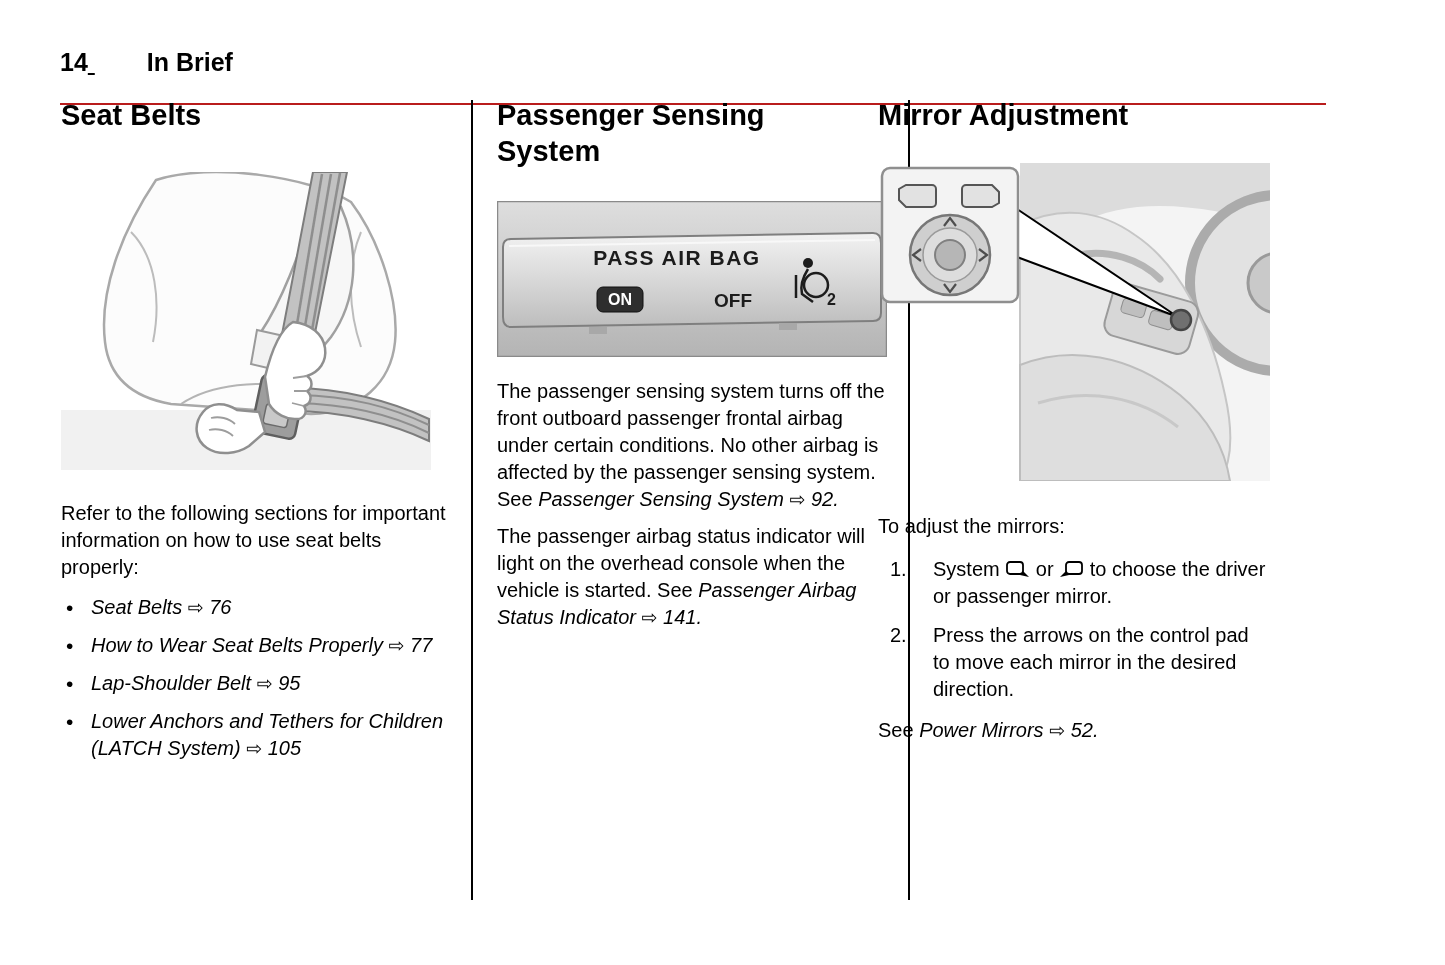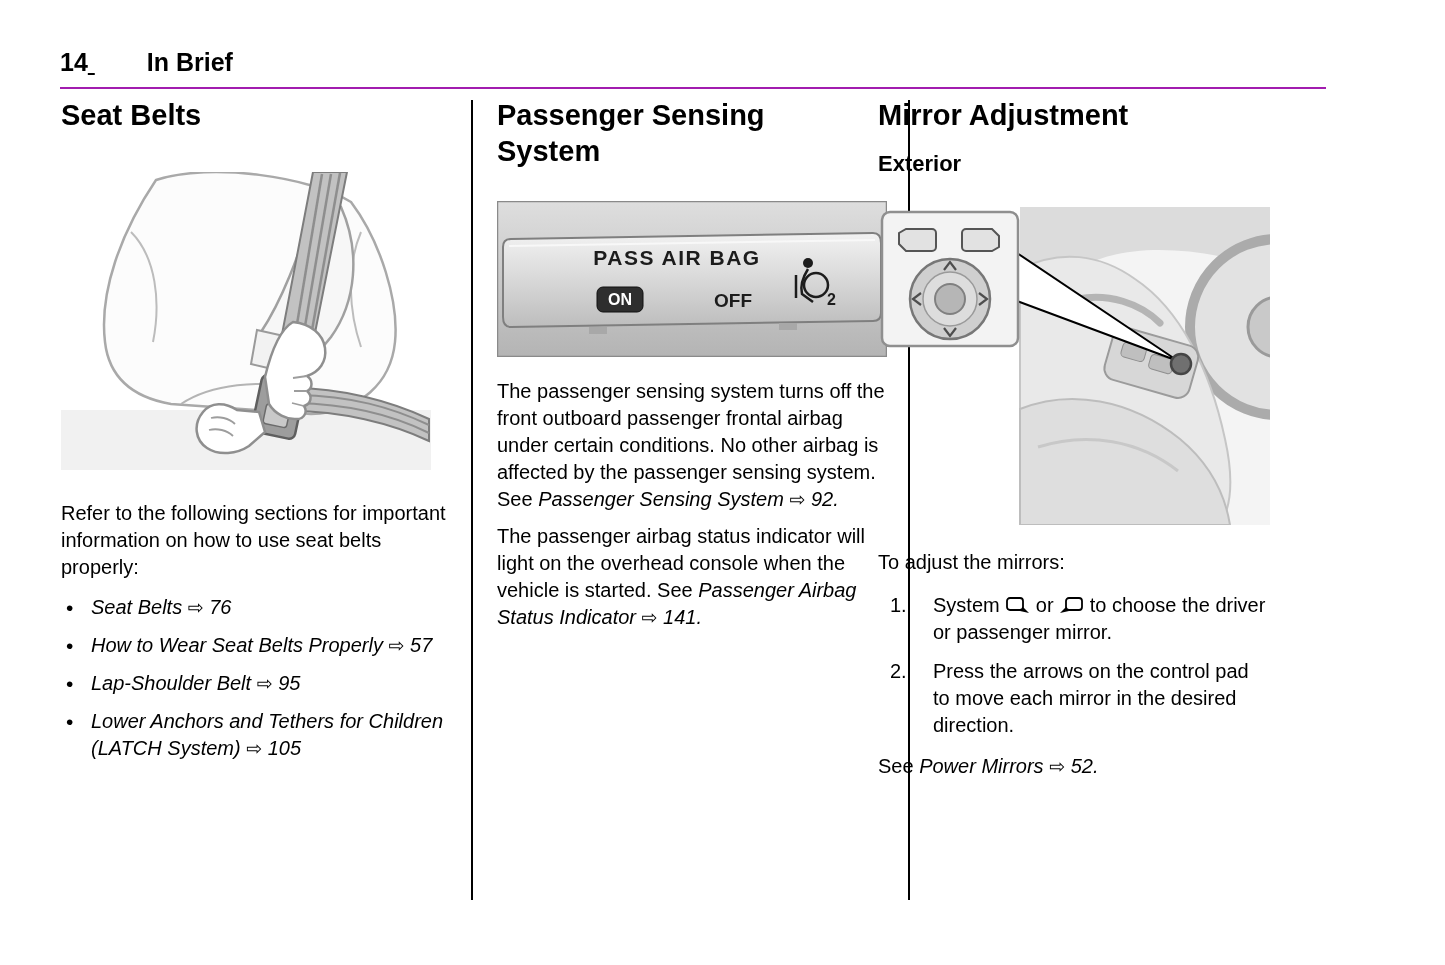--- a/index.html
+++ b/index.html
@@ -7,21 +7,21 @@
   body {
     width: 1445px; height: 965px;
     background: #ffffff; color: #000;
     font-family: "Liberation Sans", sans-serif;
     position: relative; overflow: hidden;
   }
 
   
   .page-header {
     position: absolute; left: 60px; top: 48px; width: 1266px;
-    border-bottom: 2px solid #a21caf; padding-bottom: 10px;
+    border-bottom: 2px solid #b91c1c; padding-bottom: 26px;
     font-weight: 700; font-size: 25px; text-decoration: underline;
   }
   .page-num { display: inline-block; }
   .page-section { display: inline-block; margin-left: 52px; }
 
   
   .vsep { position: absolute; top: 100px; height: 800px; width: 2px; background: #000; }
   .sep1 { left: 471px; }
   .sep2 { left: 908px; }
 
@@ -56,21 +56,21 @@
 
   .arrow { font-style: normal; font-size: 19px; }
 
   
   .col2 p.body { margin-top: 17px; }
   .col2 p.body + p.body { margin-top: 10px; }
   .xref-ref { font-style: italic; }
   .xref-page { font-style: italic; }
 
   
-  .col3 p.intro { margin-top: 20px; }
+  .col3 p.intro { margin-top: 28px; }
   ol.steps { list-style: none; margin: 16px 0 0 0; padding: 0 0 0 12px; font-size: 20px; line-height: 27px; }
   ol.steps li { display: flex; margin: 0 0 12px 0; }
   ol.steps .num { width: 43px; flex: 0 0 43px; }
   ol.steps .step-body { flex: 1 1 auto; }
   .mirror-btn-icon { vertical-align: -3px; }
   p.see-footer { font-size: 20px; line-height: 27px; margin: 14px 0 0 0; }
 
   svg text { font-family: "Liberation Sans", sans-serif; }
 </style>
 </head>
@@ -135,21 +135,21 @@
           <em>Seat Belts</em>
           <span class="arrow">⇨</span>
           <em class="xref-page">76</em>
         </span>
       </li>
       <li>
         <span class="dot">•</span>
         <span class="li-text">
           <em>How to Wear Seat Belts Properly</em>
           <span class="arrow">⇨</span>
-          <em class="xref-page">57</em>
+          <em class="xref-page">77</em>
         </span>
       </li>
       <li>
         <span class="dot">•</span>
         <span class="li-text">
           <em>Lap-Shoulder Belt</em>
           <span class="arrow">⇨</span>
           <em class="xref-page">95</em>
         </span>
       </li>
@@ -209,21 +209,20 @@
     <p class="body">
       <span>The passenger airbag status indicator will light on the overhead console when the vehicle is started. See</span>
       <em class="xref-ref">Passenger Airbag Status Indicator</em>
       <span class="arrow">⇨</span>
       <em class="xref-page">141.</em>
     </p>
   </section>
 
   <section class="col col3">
     <h1 class="colhead">Mirror Adjustment</h1>
-    <h2 class="subhead">Exterior</h2>
 
     <div class="figure fig-mirror">
       <svg width="392" height="318" viewBox="0 0 392 318">
 
         <rect x="142" y="0" width="250" height="318" fill="#f4f4f4"></rect>
         <path d="M142,0 L392,0 L392,62 C330,42 250,32 200,62 L142,96 Z" fill="#dcdcdc"></path>
 
         <circle cx="400" cy="120" r="88" fill="#e2e2e2" stroke="#ababab" stroke-width="10"></circle>
         <circle cx="400" cy="120" r="30" fill="#c9c9c9" stroke="#9a9a9a" stroke-width="3"></circle>
 

